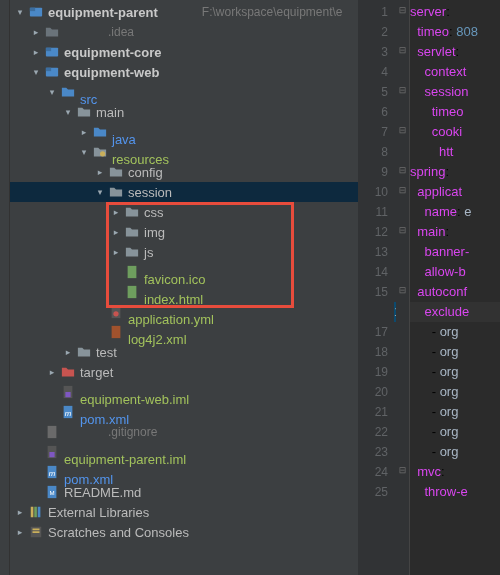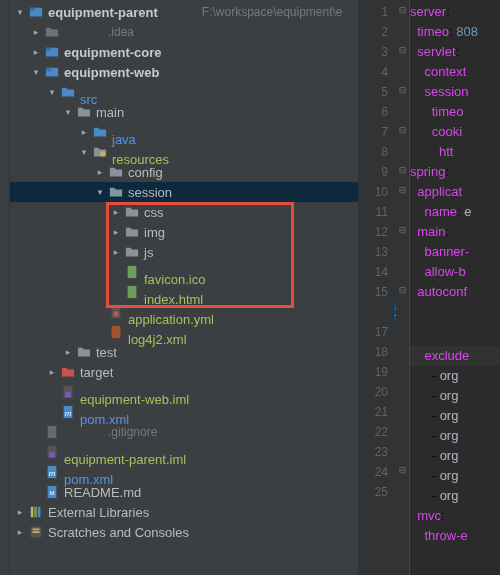--- a/index.html
+++ b/index.html
@@ -8,21 +8,21 @@
 .tree-panel { width: 348px; background: #3c3f41; overflow: hidden; position: relative; }
 .editor-panel { flex: 1; background: #2b2b2b; display: flex; overflow: hidden; }
 .gutter { width: 38px; background: #313335; padding-top: 2px; text-align: right; font-size: 12px; color: #606366; }
 .gutter .ln { height: 20px; line-height: 20px; padding-right: 8px; }
 .gutter .hl { background: #0c4a6e; color: #a4a3a3; margin-left: 36px; }
 .fold-col { width: 14px; background: #313335; border-right: 1px solid #444; }
 .fold-col .fm { height: 20px; display: flex; align-items: center; justify-content: center; }
 .fold-col .fm span { color: #6e6e6e; font-size: 9px; }
 .code { flex: 1; font-family: Consolas, monospace; font-size: 13px; padding-top: 2px; }
 .code .line { height: 20px; line-height: 20px; white-space: pre; overflow: hidden; }
-.code .hl { background: #323232; margin-top: 44px; }
+.code .hl { background: #323232; }
 .k-key { color: #d946ef; text-align: center; }
 .k-val { color: #a9b7c6; }
 .k-num { color: #6897bb; }
 .tree { padding-top: 2px; font-size: 13px; color: #bbbbbb; position: relative; }
 .row { height: 20px; display: flex; align-items: center; white-space: nowrap; cursor: pointer; }
 .row.sel { background: #0d293e; }
 .arrow { width: 12px; text-align: center; color: #9aa7b0; font-size: 9px; margin-right: 2px; }
 .ic { width: 16px; height: 16px; margin-right: 4px; display: inline-flex; align-items: center; justify-content: center; }
 .ic svg { width: 14px; height: 14px; }
 .lbl { color: #bbbbbb; text-align: center; }

